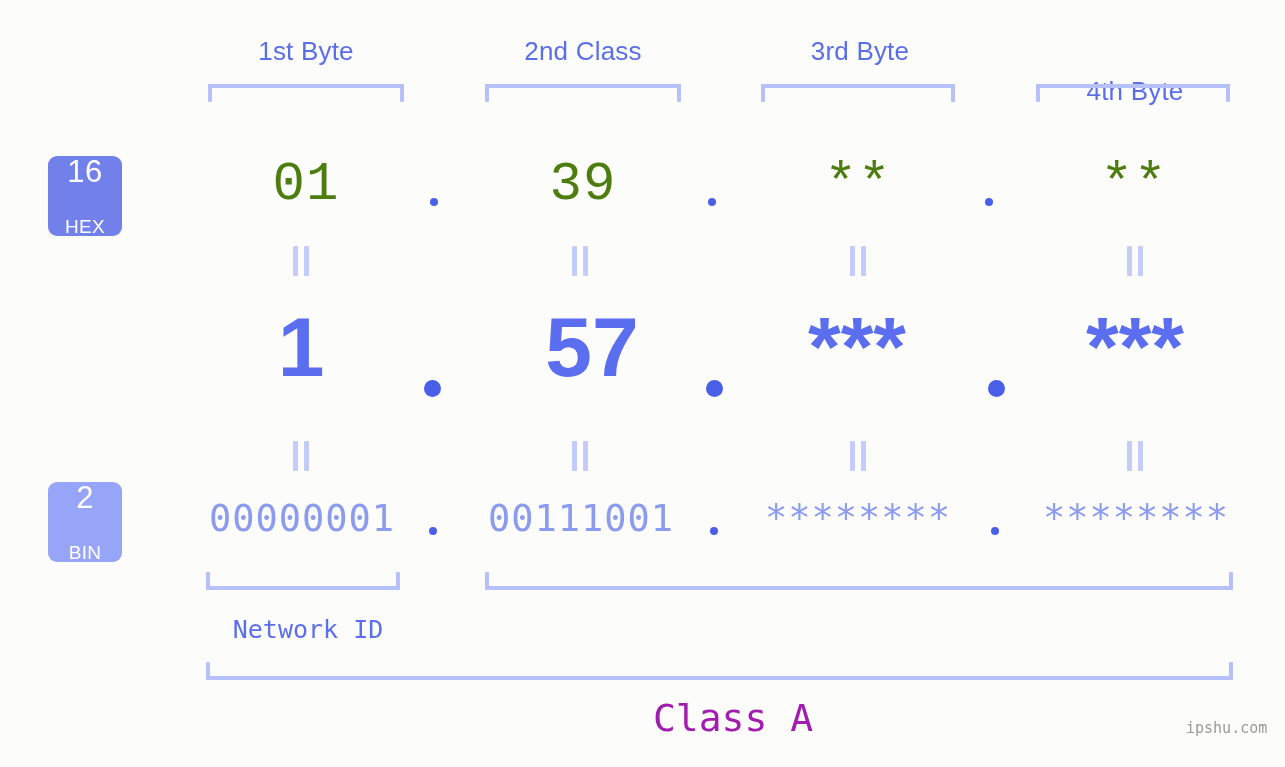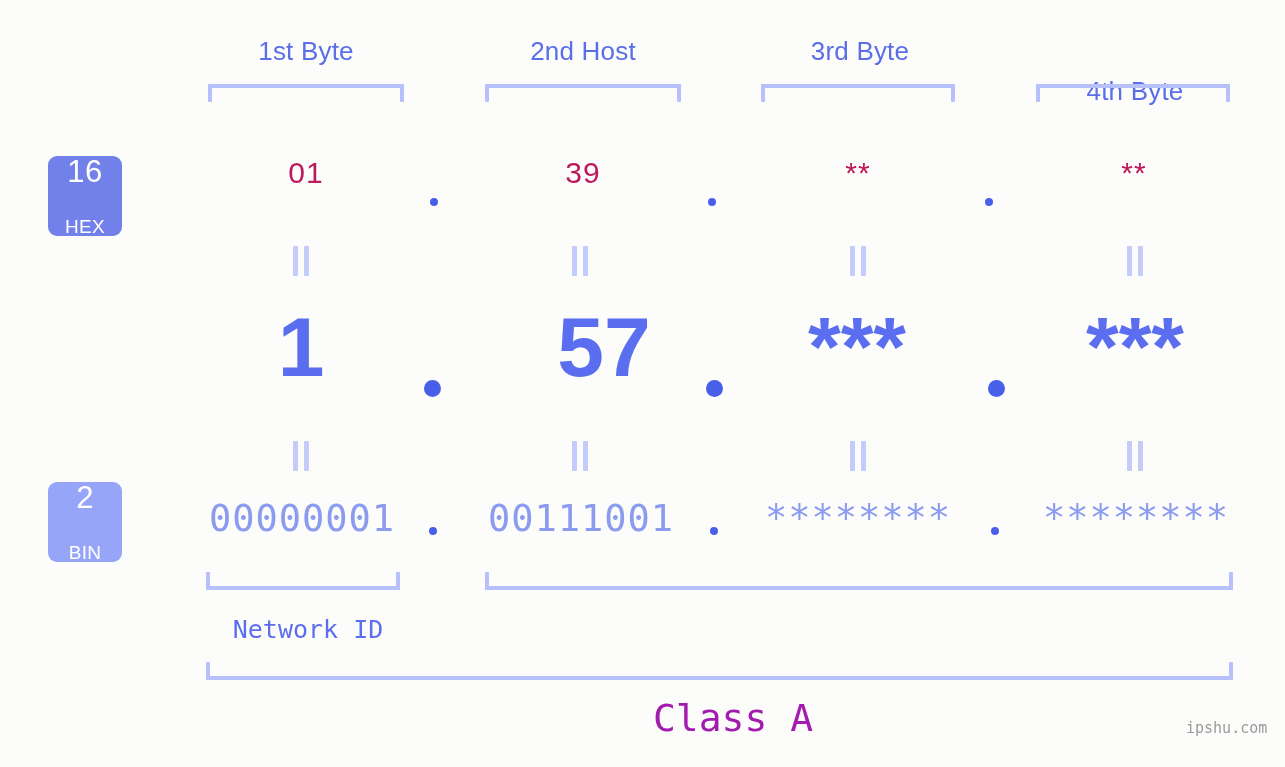--- a/index.html
+++ b/index.html
@@ -51,22 +51,22 @@
   .badge .lbl{font-size:19px;font-weight:400;margin-top:5px;letter-spacing:.3px;}
 
   
   .cell{
     position:absolute;
     text-align:center;
     white-space:nowrap;
     line-height:1;
   }
   .hexrow .cell{
-    font-family:Liberation Sans, sans-serif;
-    font-size:30px;color:#be185d;letter-spacing:1px;
+    font-family:Liberation Mono, monospace;
+    font-size:54px;color:#4d7c0f;letter-spacing:1px;
   }
   .decrow .cell{
     font-family:"Liberation Sans", sans-serif;
     font-size:84px;font-weight:700;color:#5b6ef0;letter-spacing:0;
   }
   .binrow .cell{
     font-family:"DejaVu Sans Mono","Liberation Mono",monospace;
     font-size:37px;color:#8b9bf0;letter-spacing:1px;
   }
 
@@ -97,21 +97,21 @@
     font-family:"DejaVu Sans Mono","Liberation Mono",monospace;
     font-size:15px;color:#9a9a9a;white-space:nowrap;
   }
 </style>
 </head>
 <body style="background: rgb(252, 253, 250);">
 
 <div id="stage">
 
   <div class="byte-head" style="left:206px;top:36px;width:200px;">1st Byte</div>
-  <div class="byte-head" style="left:483px;top:36px;width:200px;">2nd Host</div>
+  <div class="byte-head" style="left:483px;top:36px;width:200px;">2nd Class</div>
   <div class="byte-head" style="left:760px;top:36px;width:200px;">3rd Byte</div>
   <div class="byte-head" style="left:1035px;top:36px;width:200px;margin-top:40px;">4th Byte</div>
 
   <div class="bracket down" style="left:208px;top:84px;width:196px;height:20px;">
     <div class="bar"></div>
       <div class="tick l"></div>
       <div class="tick r"></div>
   </div>
   <div class="bracket down" style="left:485px;top:84px;width:196px;height:20px;">
     <div class="bar"></div>
@@ -158,21 +158,21 @@
     </div>
   <div class="eq" style="left:1127px;top:246px;">
       <i></i>
       <i></i>
     </div>
 
 
   <div class="decrow">
     <div class="cell" style="left:201px;top:305px;width:200px;">1</div>
     <div class="dot lg" style="left:424px;top:380px;"></div>
-    <div class="cell" style="left:504px;top:305px;width:200px;">57</div>
+    <div class="cell" style="left:492px;top:305px;width:200px;">57</div>
     <div class="dot lg" style="left:706px;top:380px;"></div>
     <div class="cell" style="left:757px;top:305px;width:200px;">***</div>
     <div class="dot lg" style="left:988px;top:380px;"></div>
     <div class="cell" style="left:1035px;top:305px;width:200px;">***</div>
   </div>
 
   <div class="eq" style="left:293px;top:441px;">
       <i></i>
       <i></i>
     </div>

